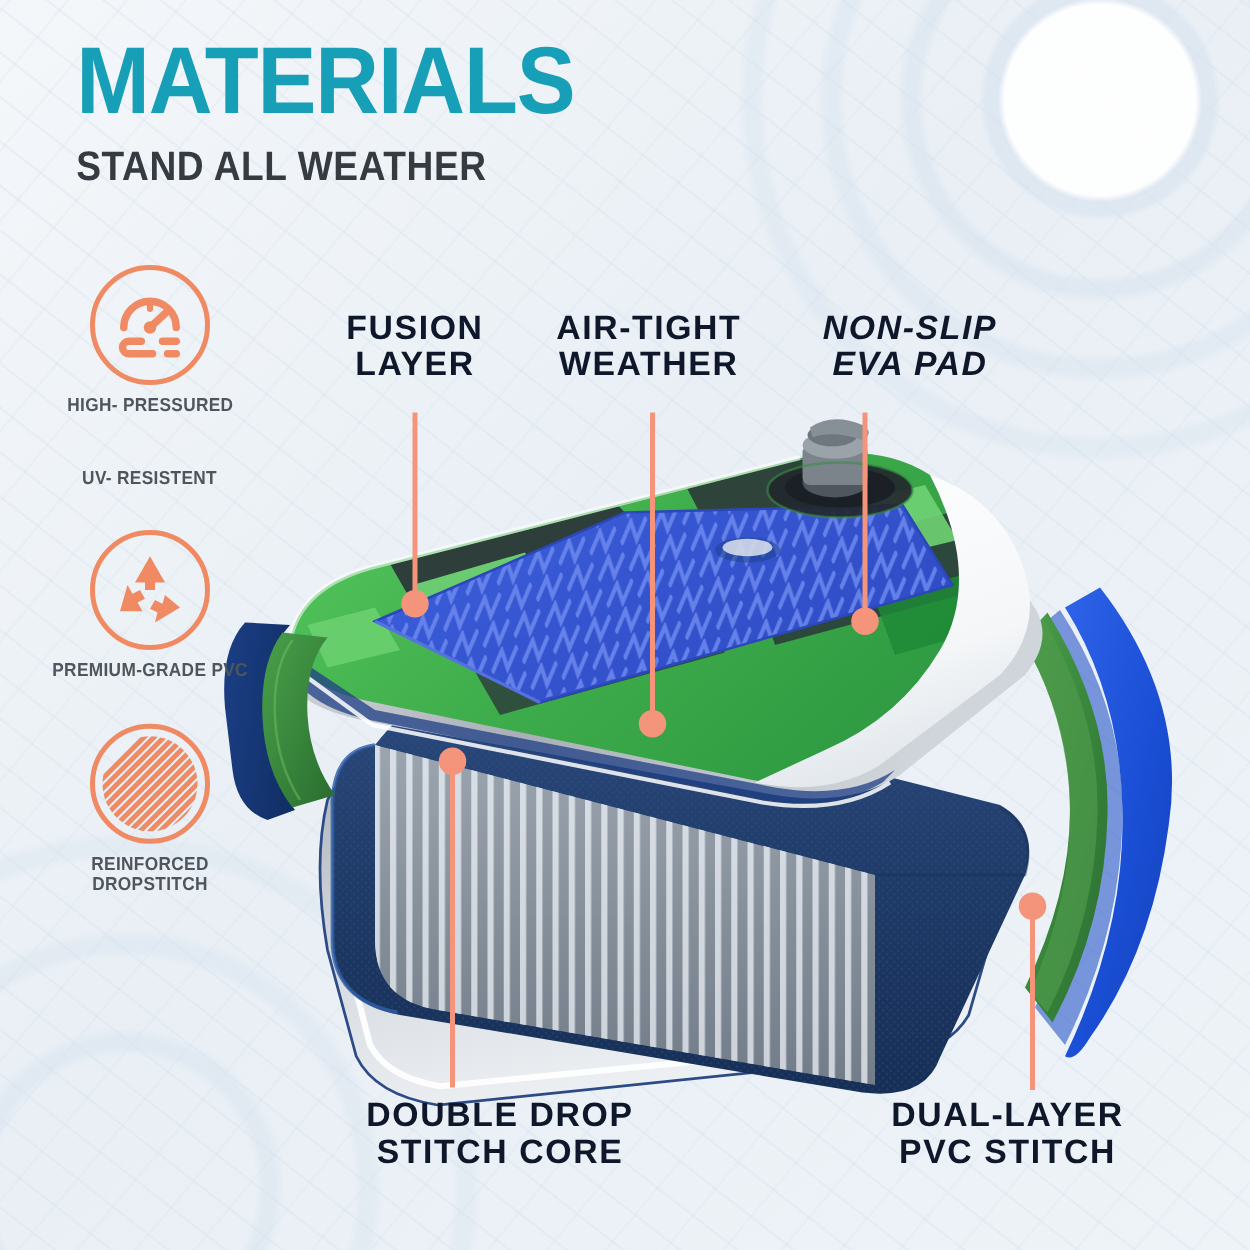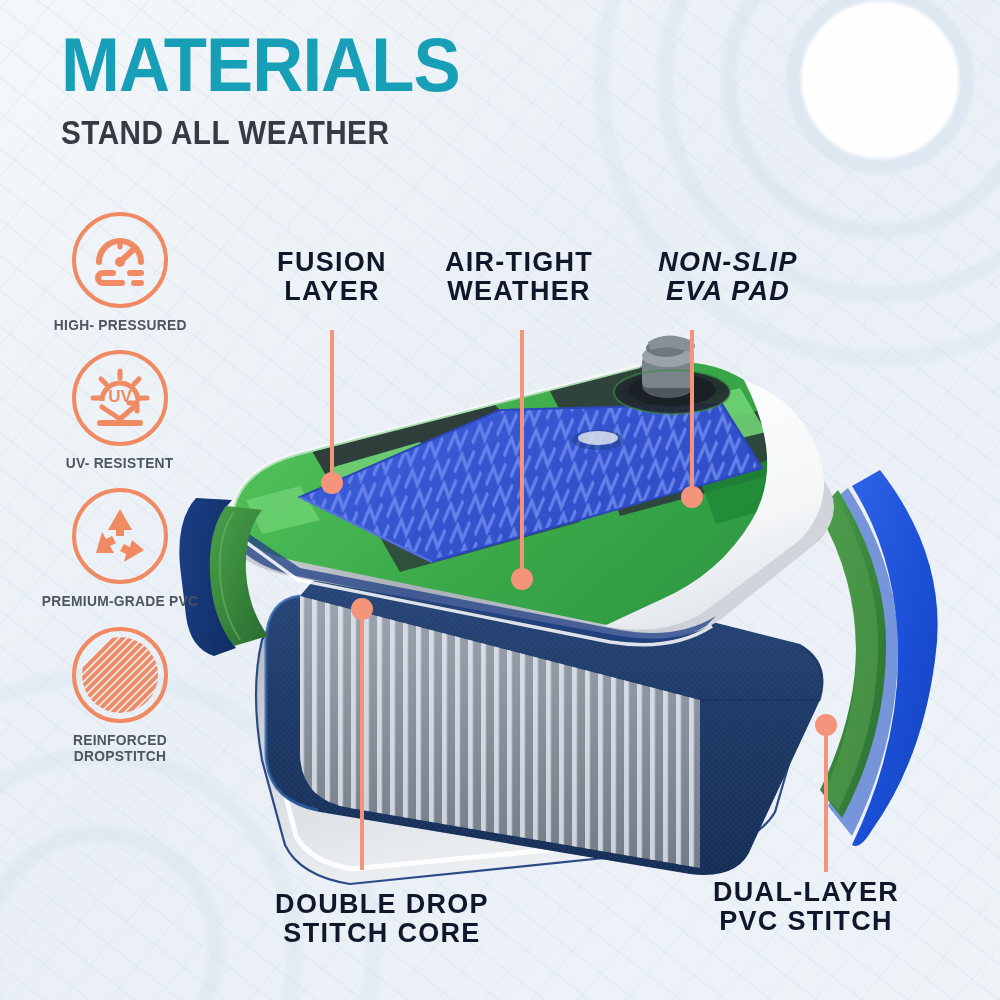--- a/index.html
+++ b/index.html
@@ -41,21 +41,21 @@
     font-size: 33px; font-weight: 700; letter-spacing: .5px;
     color: #353b41;
     transform: scaleX(.9); transform-origin: left center;
     font-family: "Liberation Sans Narrow", "Liberation Sans", sans-serif;
   }
 
   
   #feature-rail {
     position: absolute; left: 34px; top: 212px;
     width: 172px;
-    display: flex; flex-direction: column; gap: 17px;
+    display: flex; flex-direction: column; gap: 33px;
   }
   .feature-item { display: flex; flex-direction: column; align-items: center; }
   .feature-badge {
     width: 96px; height: 96px; border-radius: 50%;
     border: 4px solid #F08A63;
     display: flex; align-items: center; justify-content: center;
     background: transparent;
   }
   .feature-label {
     margin-top: 9px;
@@ -284,36 +284,20 @@
         <path d="M24 44 H14 a5 5 0 0 0 0 10 H33" fill="none" stroke="#F08A63" stroke-width="6" stroke-linecap="round"></path>
         <line x1="41" y1="44" x2="52" y2="44" stroke="#F08A63" stroke-width="6" stroke-linecap="round"></line>
         <line x1="45" y1="54" x2="52" y2="54" stroke="#F08A63" stroke-width="6" stroke-linecap="round"></line>
       </svg>
     </div>
     <div class="feature-label">HIGH-
 PRESSURED</div>
   </div>
 
   <div class="feature-item">
-    <div class="feature-badge">
-      <svg width="62" height="62" viewBox="0 0 62 62">
-        <path d="M13 34 A18 18 0 0 1 49 34" fill="none" stroke="#F08A63" stroke-width="5"></path>
-        <g stroke="#F08A63" stroke-width="5" stroke-linecap="round">
-          <line x1="31" y1="4" x2="31" y2="11"></line>
-          <line x1="12" y1="12" x2="17" y2="17"></line>
-          <line x1="50" y1="12" x2="45" y2="17"></line>
-          <line x1="4" y1="31" x2="11" y2="31"></line>
-          <line x1="51" y1="31" x2="58" y2="31"></line>
-        </g>
-        <text x="31" y="35" font-family="Liberation Sans, sans-serif" font-size="17" font-weight="700" fill="#F08A63" text-anchor="middle">UV</text>
-        <path d="M13 40 L31 52 L46 39" fill="none" stroke="#F08A63" stroke-width="5" stroke-linecap="round" stroke-linejoin="round"></path>
-        <path d="M40 36 L48 36 L48 44" fill="none" stroke="#F08A63" stroke-width="5" stroke-linecap="round" stroke-linejoin="round"></path>
-        <line x1="11" y1="56" x2="51" y2="56" stroke="#F08A63" stroke-width="6" stroke-linecap="round"></line>
-      </svg>
-    </div>
     <div class="feature-label">UV-
 RESISTENT</div>
   </div>
 
   <div class="feature-item">
     <div class="feature-badge">
       <svg width="64" height="64" viewBox="0 0 64 64">
         <g fill="#F08A63">
           <path d="M32 5 L44 26 L36 26 L36 32 L28 32 L28 26 L20 26 Z"></path>
           <path d="M8 49 L14 28 L18 35 L24 32 L28 39 L22 42 L26 49 Z"></path>
@@ -377,21 +361,21 @@
   <div class="leader-dot" style="top:238px;"></div>
 </div>
 
 <div class="callout" style="left:638px; top:248px; width:180px;font-style:italic;">NON-SLIP
 EVA PAD</div>
 <div class="leader" style="left:682px; top:330px; width:20px; height:180px;">
   <div class="leader-line" style="top:0; height:164px;"></div>
   <div class="leader-dot" style="top:156px;"></div>
 </div>
 
-<div class="callout" style="left:258px; top:878px; width:248px;margin-top:12px;">DOUBLE DROP
+<div class="callout" style="left:276px; top:878px; width:248px;">DOUBLE DROP
 STITCH CORE</div>
 <div class="leader" style="left:352px; top:598px; width:20px; height:272px;">
   <div class="leader-dot" style="top:0;"></div>
   <div class="leader-line" style="top:14px; height:258px;"></div>
 </div>
 
 <div class="callout" style="left:690px; top:878px; width:232px;">DUAL-LAYER
 PVC STITCH</div>
 <div class="leader" style="left:816px; top:714px; width:20px; height:158px;">
   <div class="leader-dot" style="top:0;"></div>

